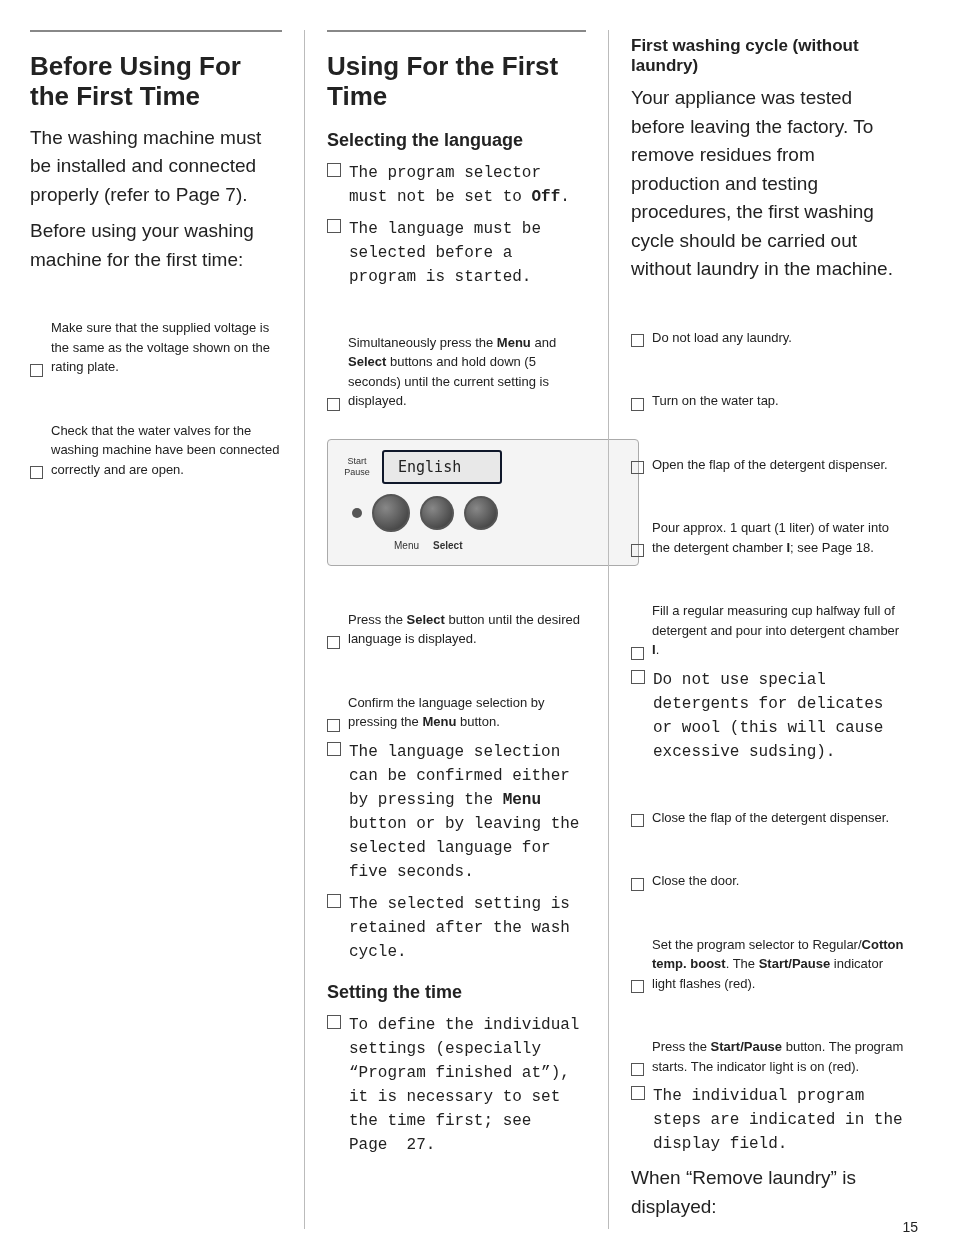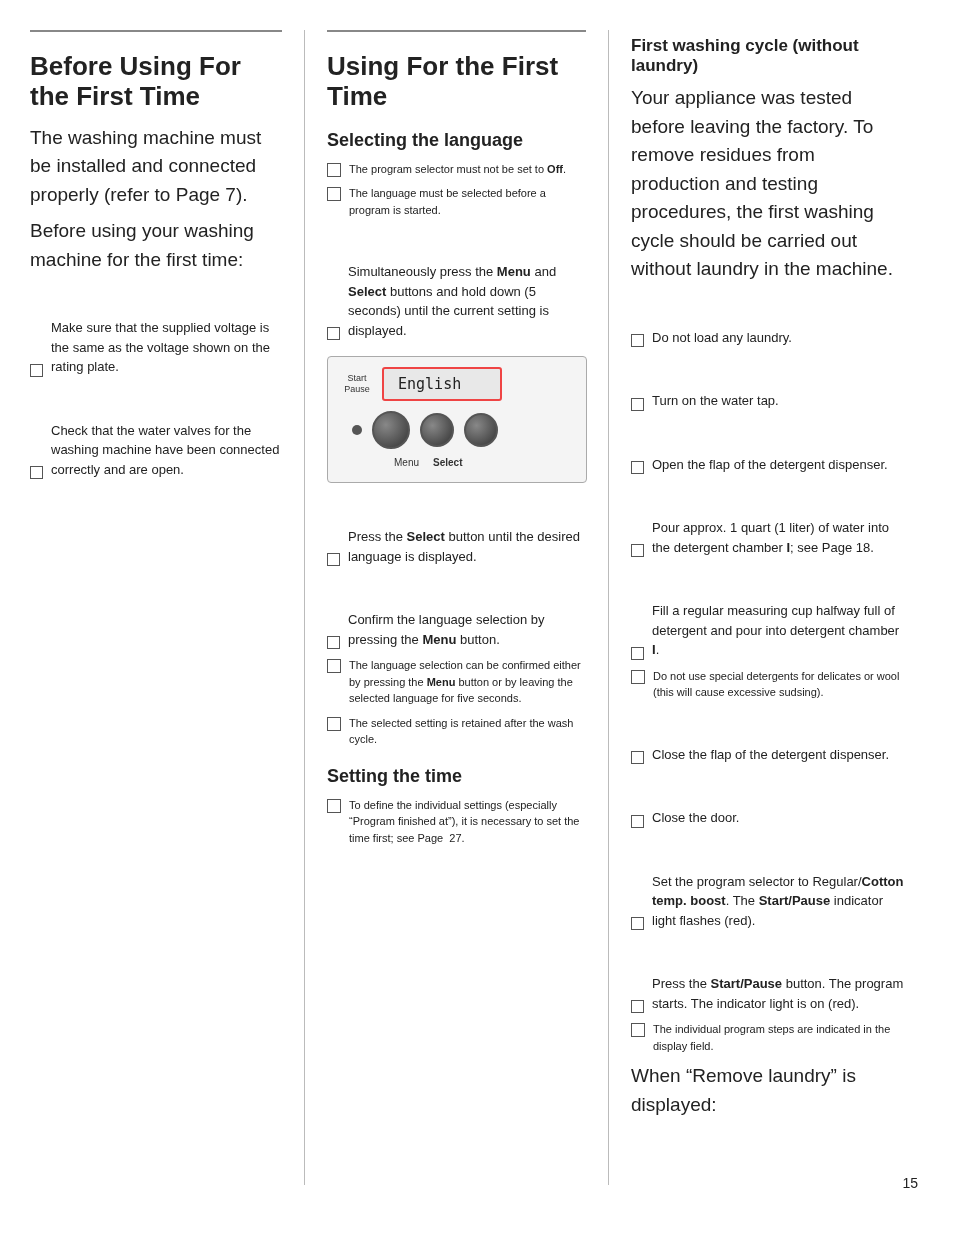--- a/index.html
+++ b/index.html
@@ -82,60 +82,61 @@
       border: 1.5px solid #555;
       margin-right: 8px;
       margin-top: 2px;
       flex-shrink: 0;
       display: inline-block;
     }
     .note-box {
       display: flex;
       align-items: flex-start;
       margin-bottom: 8px;
-      font-size: 11px;
+      font-size: 16px;
       line-height: 1.5;
+      font-family: Liberation Mono, monospace;
     }
     .note-box .note-square {
       width: 14px;
       height: 14px;
       border: 1.5px solid #555;
       margin-right: 8px;
       margin-top: 2px;
       flex-shrink: 0;
     }
     .note-box .note-text {
       flex: 1;
     }
     
     .control-panel {
       border: 1px solid #aaa;
       border-radius: 4px;
       padding: 10px 14px 14px 14px;
-      margin: 16px 0;
+      margin: 28px 0;
       background: #f4f4f4;
       display: flex;
       flex-direction: column;
       gap: 6px;
-      width: 260px;
+      width: 312px;
     }
     .cp-top {
       display: flex;
       align-items: center;
       gap: 10px;
     }
     .cp-start-pause {
       font-size: 9px;
       line-height: 1.2;
       color: #333;
       text-align: center;
       width: 30px;
     }
     .cp-display {
-      border: 2px solid #ef4444;
+      border: 2px solid #0f172a;
       border-radius: 3px;
       padding: 6px 14px;
       font-family: monospace;
       font-size: 15px;
       background: #e8e8e8;
       min-width: 120px;
     }
     .cp-bottom {
       display: flex;
       align-items: center;

